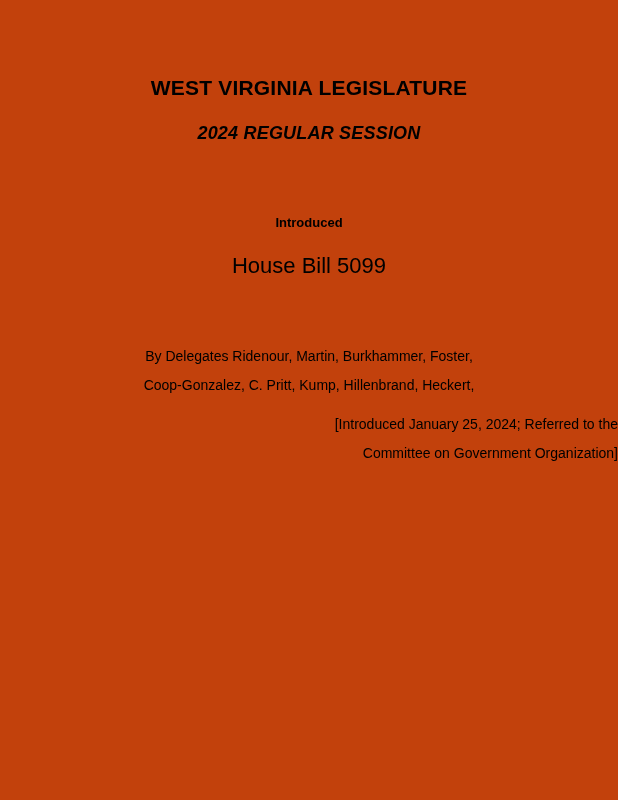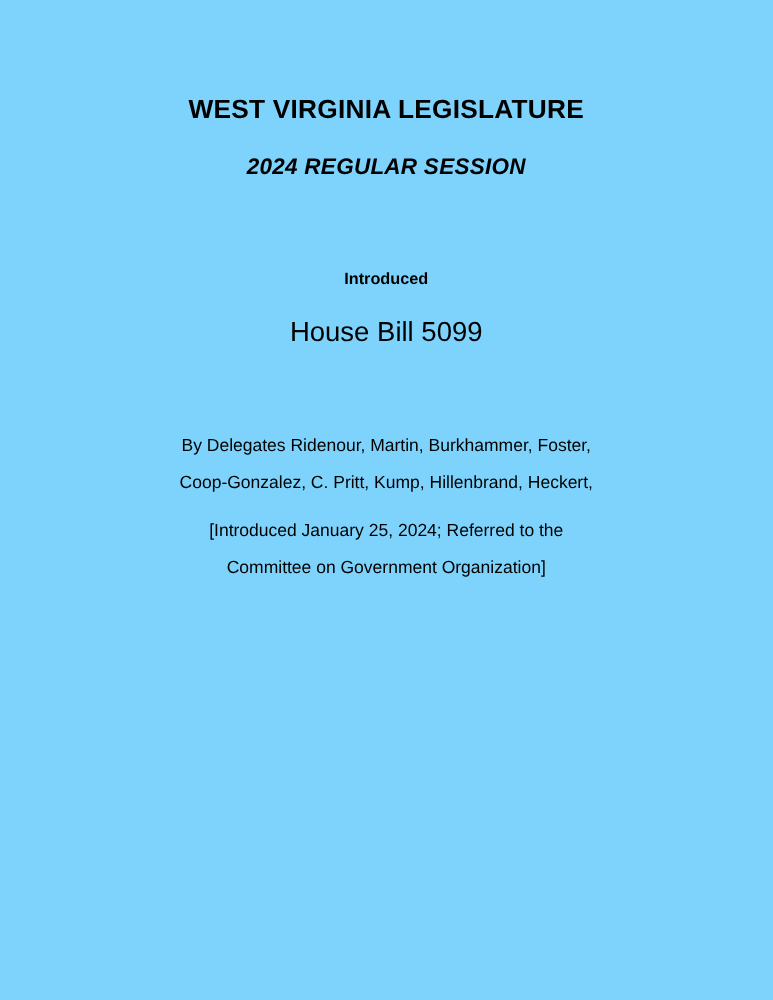--- a/index.html
+++ b/index.html
@@ -14,21 +14,21 @@
     font-family: "Liberation Sans", "DejaVu Sans", sans-serif;
     color: #000000;
     overflow: hidden;
   }
   .page {
     position: absolute;
     left: 0;
     top: 0;
     width: 618px;
     height: 800px;
-    background: #7dd3fc;
+    background: #c2410c;
   }
   .centered {
     position: absolute;
     left: 0;
     width: 618px;
     text-align: center;
     white-space: nowrap;
   }
   .doc-title {
     top: 76px;
@@ -61,20 +61,21 @@
   }
   .doc-byline .line,
   .doc-reference .line {
     height: 29px;
     line-height: 29px;
   }
   .doc-reference {
     top: 410px;
     font-size: 14px;
     font-weight: normal;
+    text-align: right;
   }
 </style>
 </head>
 <body>
 
 <div class="page">
 
   <div class="centered doc-title">WEST VIRGINIA LEGISLATURE</div>
 
   <div class="centered doc-session">2024 REGULAR SESSION</div>

